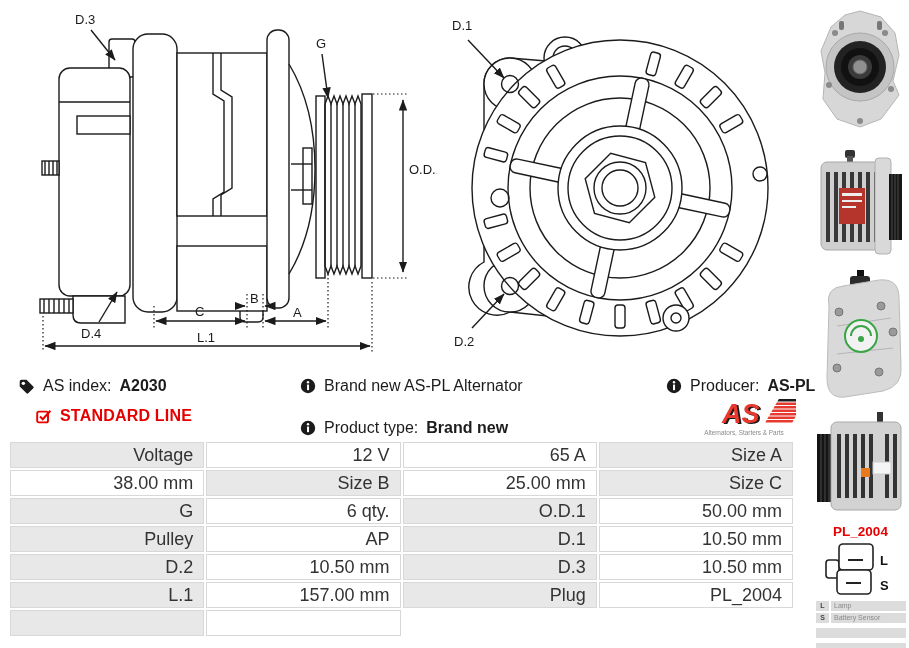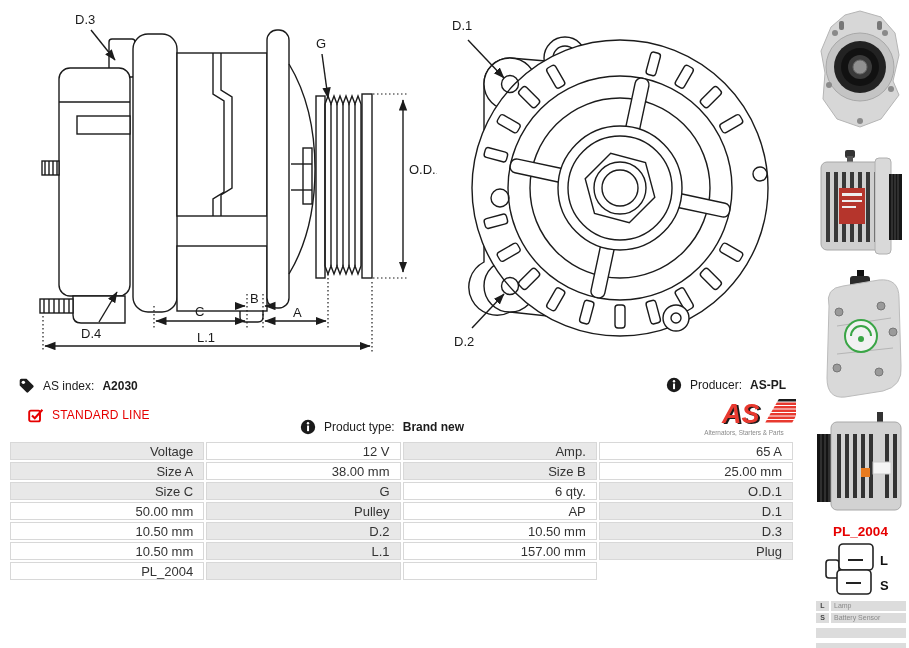--- a/index.html
+++ b/index.html
@@ -10,38 +10,38 @@
   }
   .page { position: relative; width: 909px; height: 648px; background: #fff; }
 
   
   .drawing-side  { position:absolute; left:25px; top:6px;  width:412px; height:358px; }
   .drawing-front { position:absolute; left:438px; top:6px; width:345px; height:358px; }
   .drawing-side svg, .drawing-front svg { display:block; width:100%; height:100%; }
   .tech text { font-family:"Liberation Sans",sans-serif; font-size:13px; fill:#1b1b1b; }
 
   
-  .badge { position:absolute; display:flex; align-items:center; gap:8px; font-size:12px; white-space:nowrap; }
+  .badge { position:absolute; display:flex; align-items:center; gap:8px; font-size:16px; white-space:nowrap; }
   .badge .val { font-weight:bold; }
   .badge-as-index      { left:18px;  top:377px; }
-  .badge-standard-line { left:28px;  top:407px; color:#e60000; font-weight:normal; letter-spacing:.2px; }
+  .badge-standard-line { left:36px;  top:407px; color:#e60000; font-weight:bold; letter-spacing:.2px; }
   .badge-brand-new     { left:300px; top:377px; }
   .badge-product-type  { left:300px; top:407px;margin-top:12px; }
   .badge-producer      { left:666px; top:377px;align-items:center; }
   .logo { position:absolute; left:692px; top:397px; width:104px; height:40px; }
 
   
   .spec-table {
     position:absolute; left:10px; top:442px; width:783px;
     display:grid; grid-template-columns:repeat(4,1fr); gap:2px;
   }
   .cell {
-    height:18px; padding:3px 10px; border:1px solid #d8d8d8;
+    height:26px; padding:3px 10px; border:1px solid #d8d8d8;
     display:flex; align-items:center; justify-content:flex-end;
-    font-size:13px; color:#333; background:#fff;
+    font-size:18px; color:#333; background:#fff;
   }
   .cell.label { background:#e8e8e8; }
 
   
   .photo { position:absolute; left:815px; width:90px; }
   .photo svg { display:block; width:100%; height:100%; }
   .photo-1 { top:3px;   height:136px; }
   .photo-2 { top:146px; height:120px; }
   .photo-3 { top:270px; height:134px; }
   .photo-4 { top:412px; height:104px; }
@@ -239,20 +239,28 @@
   </div>
 
   <div class="badge badge-standard-line">
     <svg viewBox="0 0 20 20" width="16" height="16">
       <rect x="1.5" y="4.5" width="13.5" height="13.5" rx="2" fill="none" stroke="#e60000" stroke-width="2.4"></rect>
       <path d="M5 10.5 L8.5 14 L18 3.5" fill="none" stroke="#e60000" stroke-width="2.6"></path>
     </svg>
     <span>STANDARD LINE</span>
   </div>
 
+  <div class="badge badge-brand-new">
+    <svg viewBox="0 0 20 20" width="16" height="16">
+      <circle cx="10" cy="10" r="9" fill="#1b1b1b"></circle>
+      <rect x="8.8" y="8.2" width="2.5" height="7" fill="#fff"></rect>
+      <circle cx="10" cy="5.4" r="1.5" fill="#fff"></circle>
+    </svg>
+    <span>Brand new AS-PL Alternator</span>
+  </div>
 
   <div class="badge badge-product-type">
     <svg viewBox="0 0 20 20" width="16" height="16">
       <circle cx="10" cy="10" r="9" fill="#1b1b1b"></circle>
       <rect x="8.8" y="8.2" width="2.5" height="7" fill="#fff"></rect>
       <circle cx="10" cy="5.4" r="1.5" fill="#fff"></circle>
     </svg>
     <span>Product type:</span>
     <span class="val">Brand new</span>
   </div>
@@ -280,21 +288,20 @@
       </g>
       <text x="32" y="27" font-size="27" font-weight="bold" font-style="italic" fill="#1a1a1a">AS</text>
       <text x="30" y="26" font-size="27" font-weight="bold" font-style="italic" fill="#e8392f">AS</text>
       <text x="52" y="37.5" text-anchor="middle" font-size="6.4" fill="#8a8a8a">Alternators, Starters &amp; Parts</text>
     </svg>
   </div>
 
   <div class="spec-table">
     <div class="cell label">Voltage</div>
     <div class="cell value">12 V</div>
-    <div class="cell label">Amp.</div>
     <div class="cell value">65 A</div>
 
     <div class="cell label">Size A</div>
     <div class="cell value">38.00 mm</div>
     <div class="cell label">Size B</div>
     <div class="cell value">25.00 mm</div>
 
     <div class="cell label">Size C</div>
     <div class="cell label">G</div>
     <div class="cell value">6 qty.</div>

